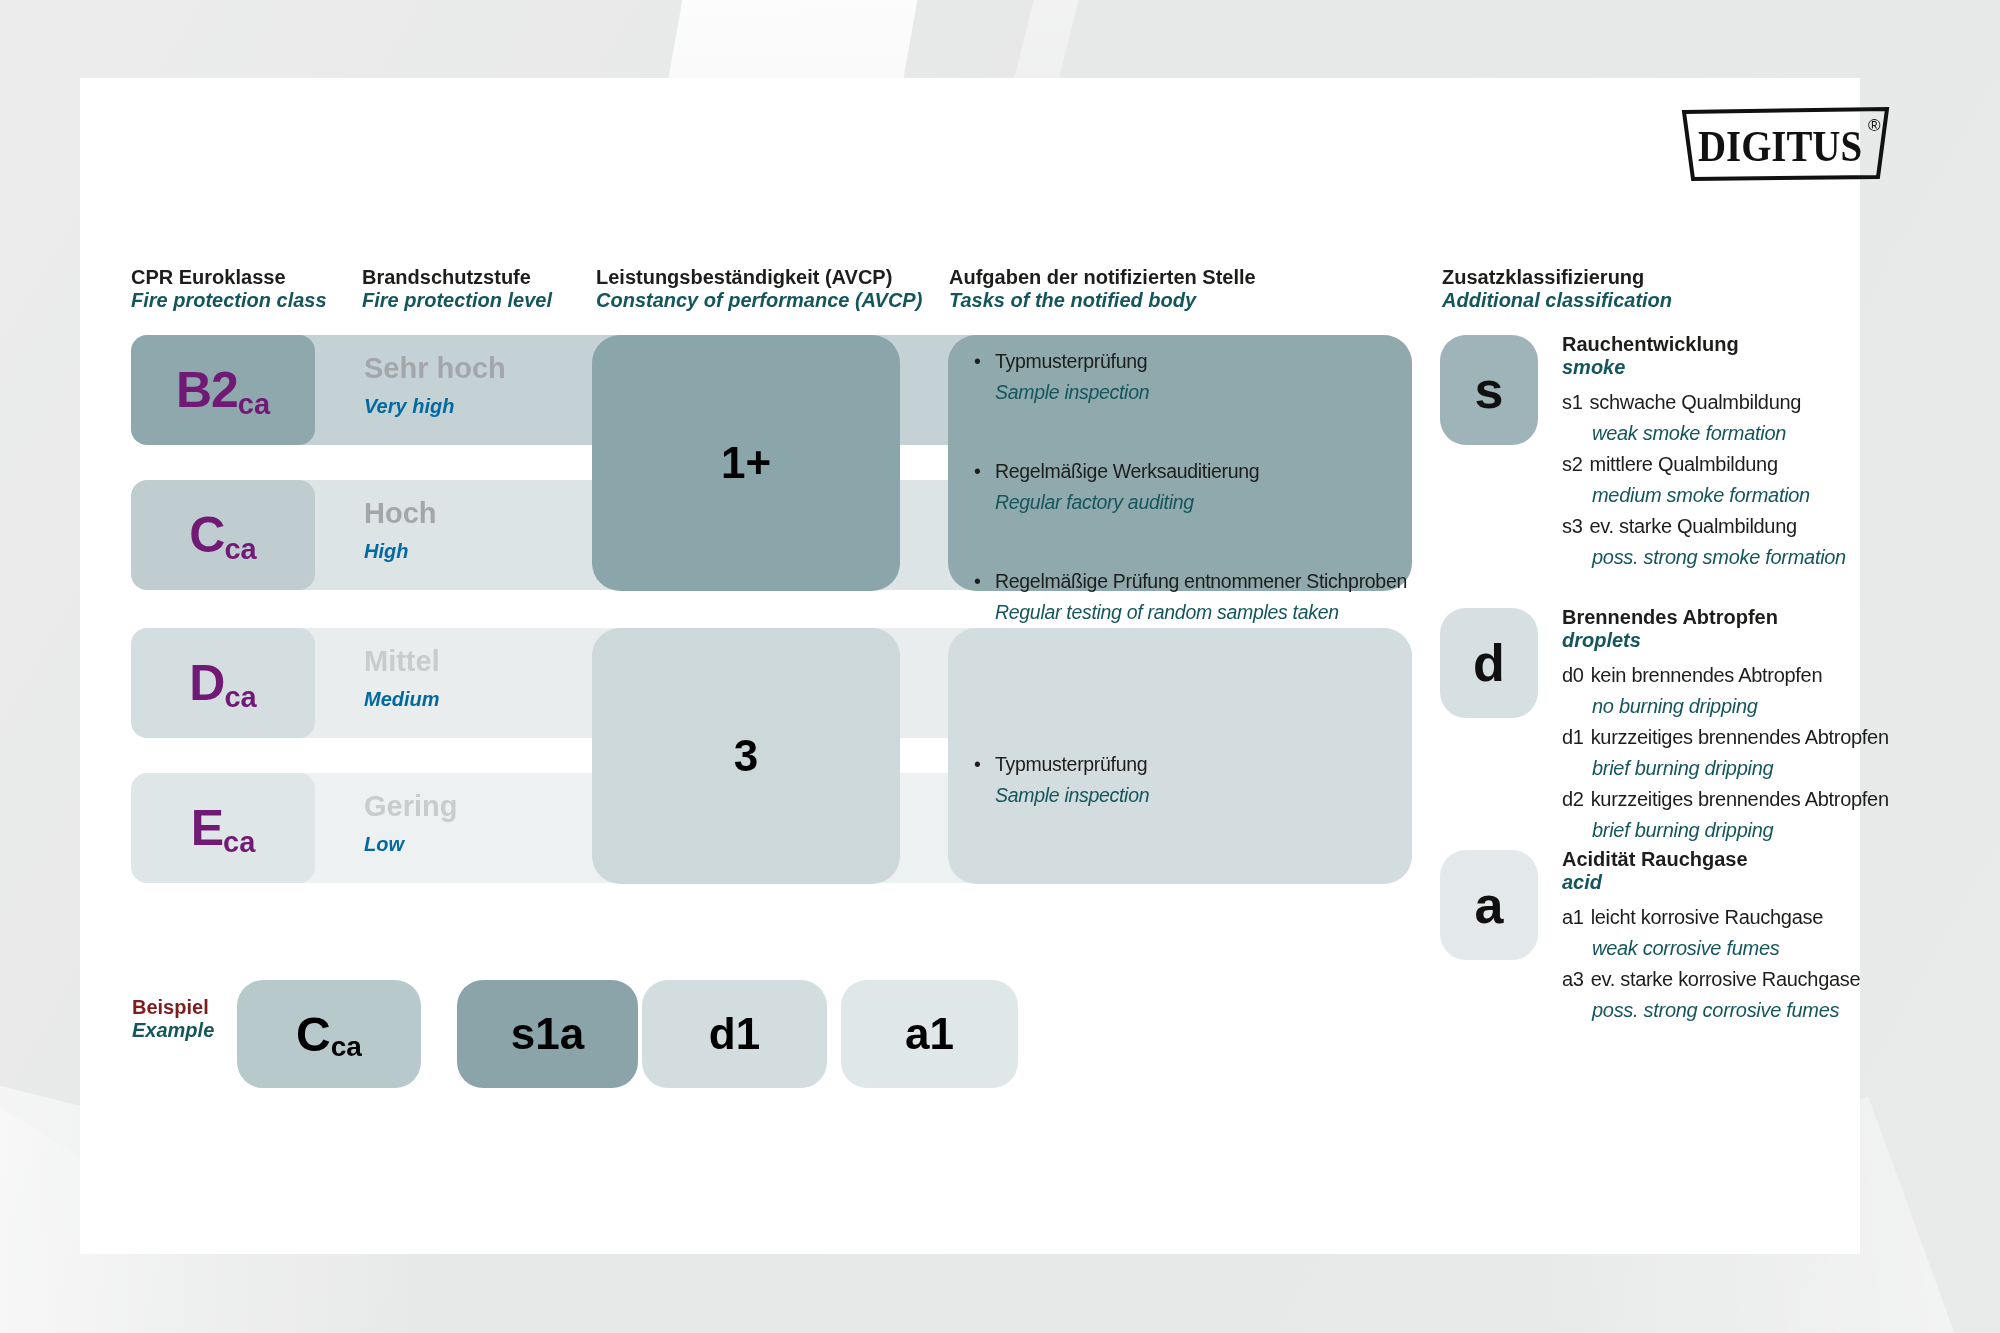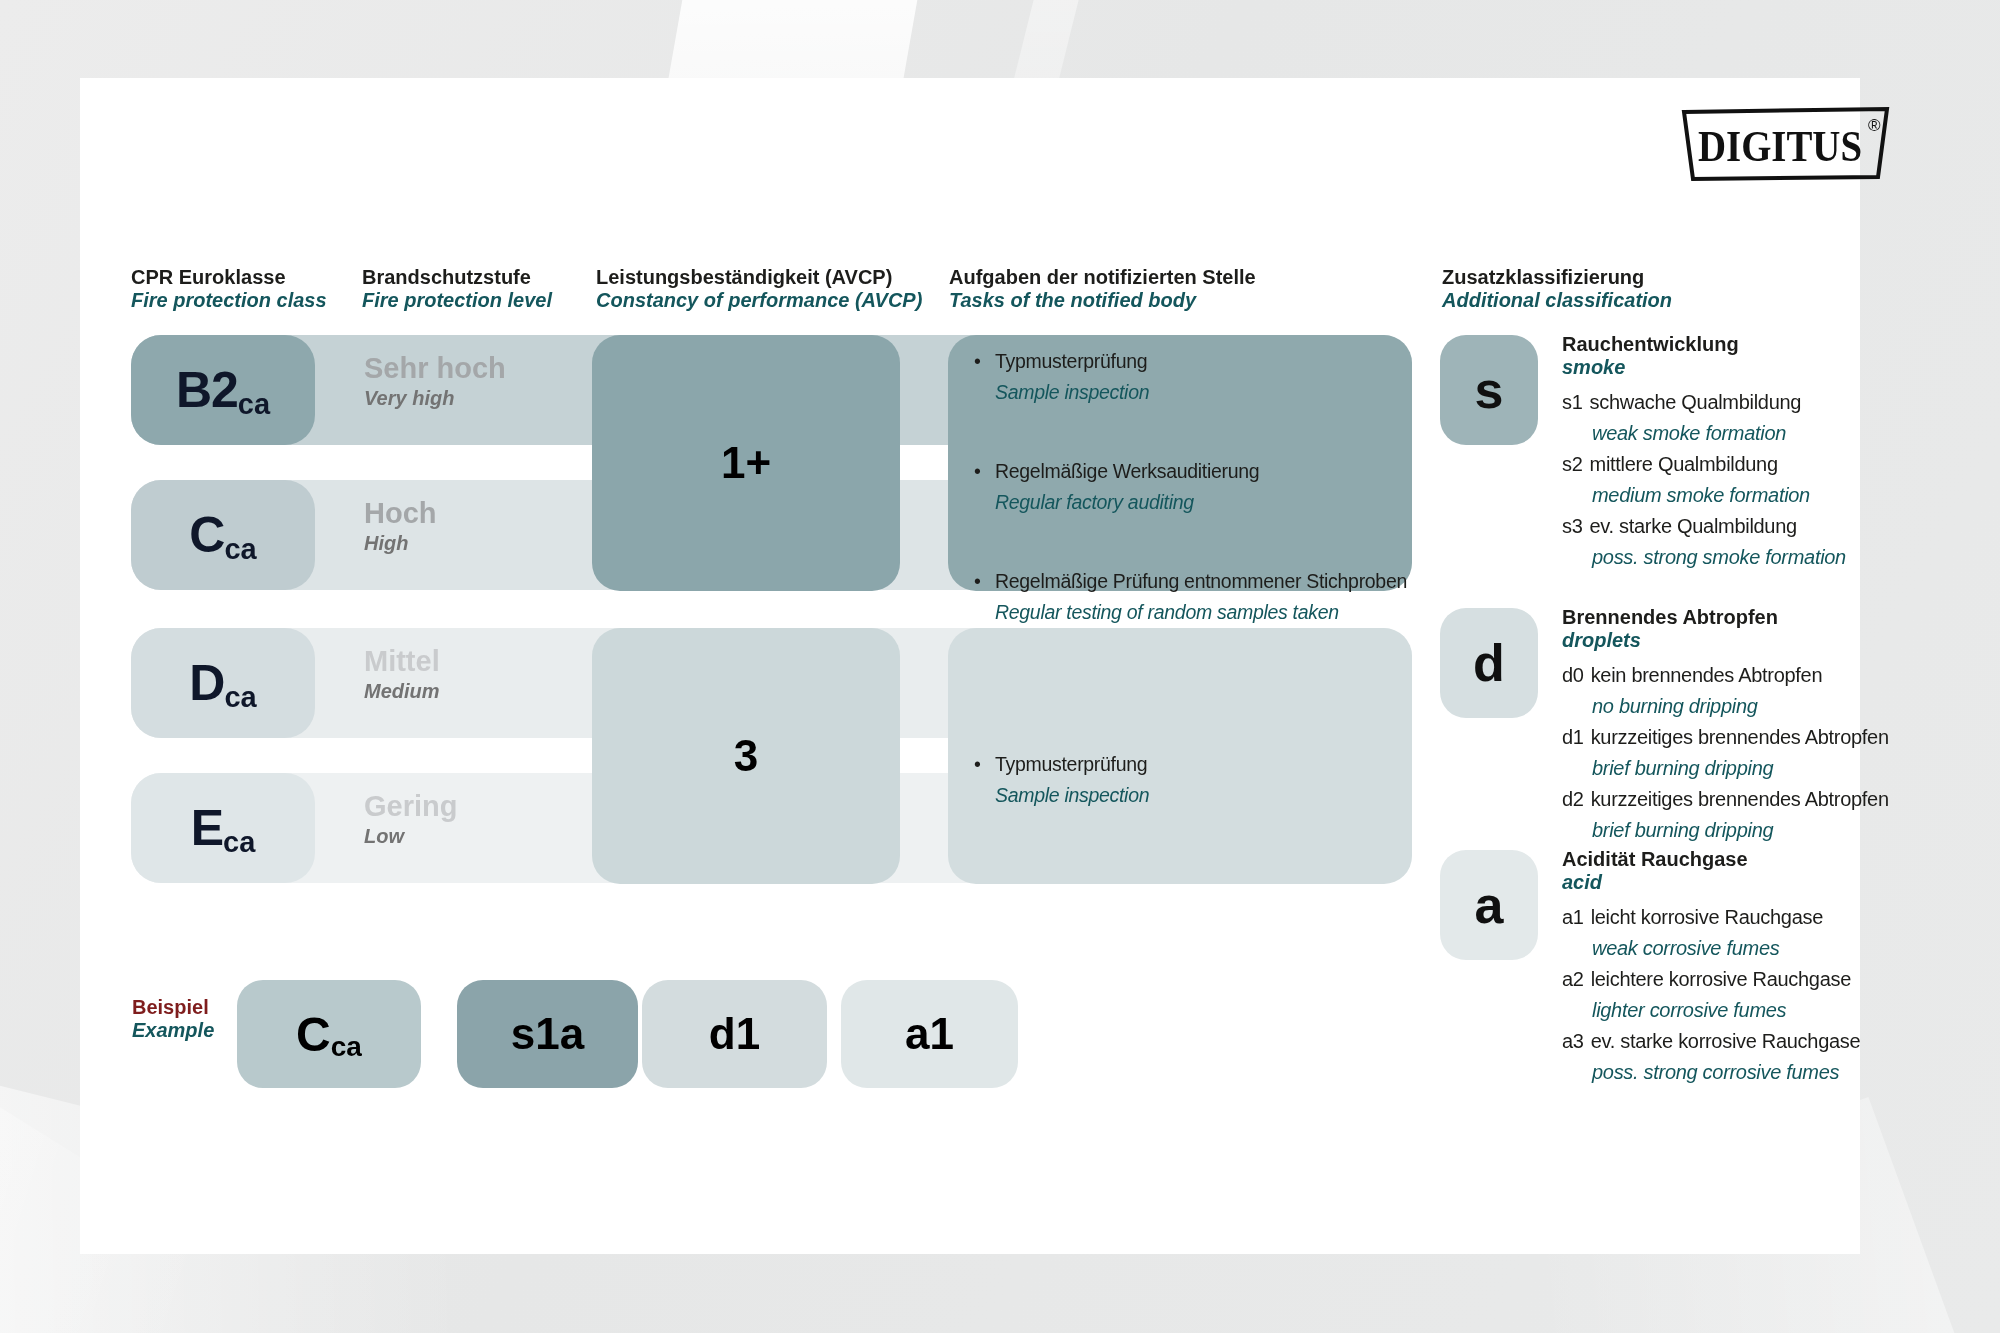--- a/index.html
+++ b/index.html
@@ -36,36 +36,36 @@
   .ch-1 { left:51px; } .ch-2 { left:282px; } .ch-3 { left:516px; } .ch-4 { left:869px; } .ch-5 { left:1362px; }
 
   
   .band { position:absolute; left:51px; width:1281px; height:110px; border-radius:30px; }
   .band-1 { top:257px; background:#c5d2d5; }
   .band-2 { top:402px; background:#dde4e6; }
   .band-3 { top:550px; background:#e9edee; }
   .band-4 { top:695px; background:#eef1f2; }
 
   
-  .cbadge { position:absolute; left:51px; width:184px; height:110px; border-radius:30px;
-    display:flex; align-items:center; justify-content:center; color:#0f172a; }
+  .cbadge { position:absolute; left:51px; width:184px; height:110px; border-radius:16px;
+    display:flex; align-items:center; justify-content:center; color:#701a75; }
   .cb-1 { top:257px; background:#8ea8ad; }
   .cb-2 { top:402px; background:#bfccd0; }
   .cb-3 { top:550px; background:#d4dde0; }
   .cb-4 { top:695px; background:#dfe6e8; }
   .cb-code { font-size:50px; font-weight:bold; letter-spacing:-1px; }
   .cb-sub  { font-size:29px; font-weight:bold; display:inline-block; transform:translateY(14px); }
 
   
   .level { position:absolute; left:284px; white-space:nowrap; }
   .lv-1 { top:274px; } .lv-2 { top:419px; } .lv-3 { top:567px; } .lv-4 { top:712px; }
   .level .de { font-size:29px; font-weight:bold; line-height:32px; }
   .lv-1 .de, .lv-2 .de { color:#a4a7a9; }
   .lv-3 .de, .lv-4 .de { color:#c9cbcd; }
-  .level .en { font-size:20px; font-weight:bold; font-style:italic; color:#737373; line-height:24px; margin-top:2px; }
+  .level .en { font-size:20px; font-weight:bold; font-style:italic; color:#0369a1; line-height:24px; margin-top:10px; }
 
   
   .avcp { position:absolute; left:512px; width:308px; height:256px; border-radius:28px;
     display:flex; align-items:center; justify-content:center;
     font-size:44px; font-weight:bold; color:#000; }
   .avcp-1 { top:257px; background:#8ba6ab; }
   .avcp-2 { top:550px; background:#ccd8da; }
 
   
   .tasks { position:absolute; left:868px; width:464px; height:256px; border-radius:28px;
@@ -256,24 +256,20 @@
   </div>
 
   <div class="asec as-a">
     <div class="tde">Acidität Rauchgase</div>
     <div class="ten">acid</div>
     <div>
       <div class="ai-de"><span class="ai-code">a1</span><span>leicht korrosive Rauchgase</span></div>
       <div class="ai-en">weak corrosive fumes</div>
     </div>
     <div>
-      <div class="ai-de"><span class="ai-code">a2</span><span>leichtere korrosive Rauchgase</span></div>
-      <div class="ai-en">lighter corrosive fumes</div>
-    </div>
-    <div>
       <div class="ai-de"><span class="ai-code">a3</span><span>ev. starke korrosive Rauchgase</span></div>
       <div class="ai-en">poss. strong corrosive fumes</div>
     </div>
   </div>
 
   <div class="ex-label">
     <div class="de">Beispiel</div>
     <div class="en">Example</div>
   </div>
   <div class="exbadge ex-1">

